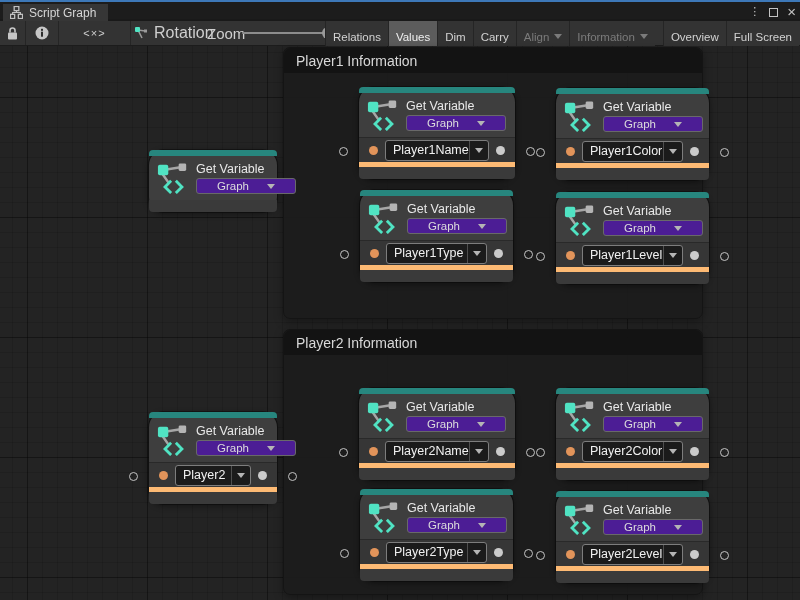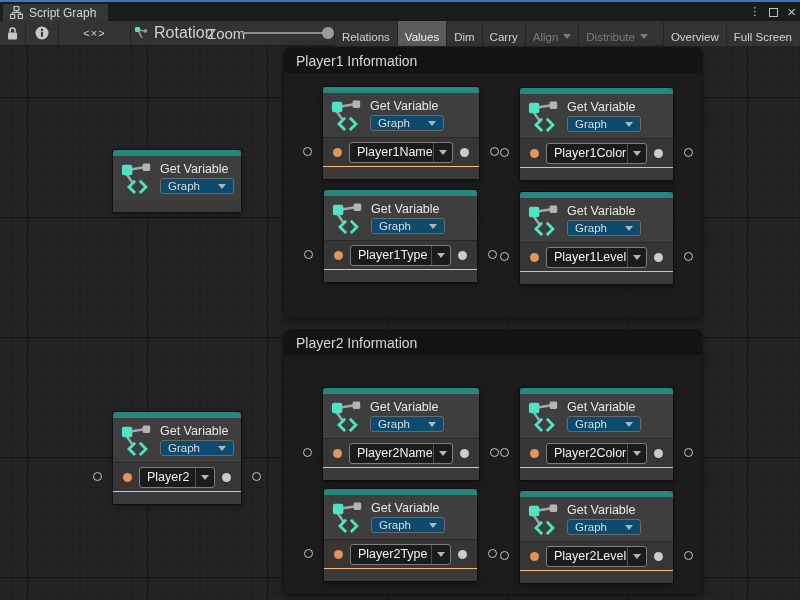--- a/index.html
+++ b/index.html
@@ -59,32 +59,32 @@
             background-size:15px 15px,15px 15px,120px 120px,120px 120px;
             background-position:-3px 6px,-3px 6px,27px 51px,27px 51px; }
 
   
   .group { position:absolute; background:rgba(28,28,28,0.93); border:1px solid #141414;
            border-radius:7px; box-shadow:0 3px 10px rgba(0,0,0,0.35); z-index:1; }
   .ghead { height:25px; background:rgba(18,18,18,0.85); border-radius:7px 7px 0 0;
            display:flex; align-items:center; padding:0 12px; color:#d8d8d8; font-size:14px; }
 
   
-  .node { position:absolute; z-index:2; background:#3e3e3e; border-radius:0;
-          box-shadow:0 0 0 1px rgba(10,10,10,0.55), 0 2px 6px rgba(0,0,0,0.45); }
+  .node { position:absolute; z-index:2; background:#3e3e3e; border-radius:15px;
+          box-shadow:0 0 0 1px rgba(10,10,10,0.55), 0 2px 6px rgba(0,0,0,0.45);margin-left:36px; }
   .accent { height:6px; background:#27867e; border-radius:4px 4px 0 0; }
   .nhead { height:44px; display:flex; align-items:center; gap:7px; padding:0 8px; }
   .nicon { width:32px; height:32px; flex:0 0 32px; }
   .ntxt { display:flex; flex-direction:column; align-items:flex-start; gap:2px; }
   .ntitle { font-size:12.5px; color:#e8e8e8; white-space:nowrap; }
-  .chip { display:inline-flex; align-items:center; gap:18px; background:#0c4a6e;
-          border:1px solid #696969; border-radius:3px; padding:1px 7px;
+  .chip { display:inline-flex; align-items:center; gap:18px; background:#4c1d95;
+          border:1px solid #696969; border-radius:3px; padding:1px 20px;
           font-size:11.5px; color:#dcdcdc; }
   .prow { position:relative; height:30px; background:#363636; border-top:1px solid #292929;
-          border-bottom:1px solid #fdba74; display:flex; align-items:center;
+          border-bottom:5px solid #fdba74; display:flex; align-items:center;
           gap:7px; padding:0 10px; }
   .dot { width:9px; height:9px; border-radius:50%; flex:0 0 9px; }
   .dot.orange { background:#e2945a; }
   .dot.gray { background:#cbcbcb; margin-left:auto; }
   .vsel { flex:1; height:21px; display:flex; align-items:stretch; background:#1b1b1b;
           border:1px solid #7d7d7d; border-radius:3px; overflow:hidden; min-width:0; }
   .vlabel { flex:1; display:flex; align-items:center; padding:0 7px; font-size:12.5px;
             color:#f1f1f1; white-space:nowrap; overflow:hidden; }
   .vcaret { width:19px; border-left:1px solid #4e4e4e; display:flex; align-items:center;
             justify-content:center; }
@@ -160,21 +160,21 @@
         <span>Dim</span>
       </div>
       <div class="tb-btn">
         <span>Carry</span>
       </div>
       <div class="tb-btn disabled">
         <span>Align</span>
         <span class="car"></span>
       </div>
       <div class="tb-btn disabled">
-        <span>Distribute</span>
+        <span>Information</span>
         <span class="car"></span>
       </div>
       <div class="tb-btn gap-before">
         <span>Overview</span>
       </div>
       <div class="tb-btn">
         <span>Full Screen</span>
       </div>
     </div>
   </div>

